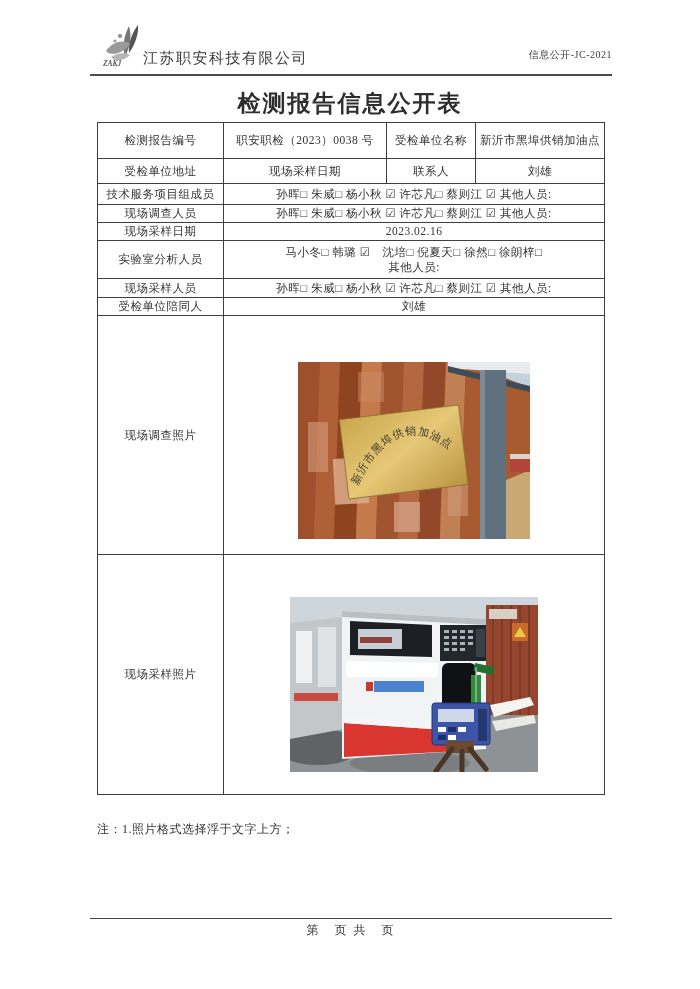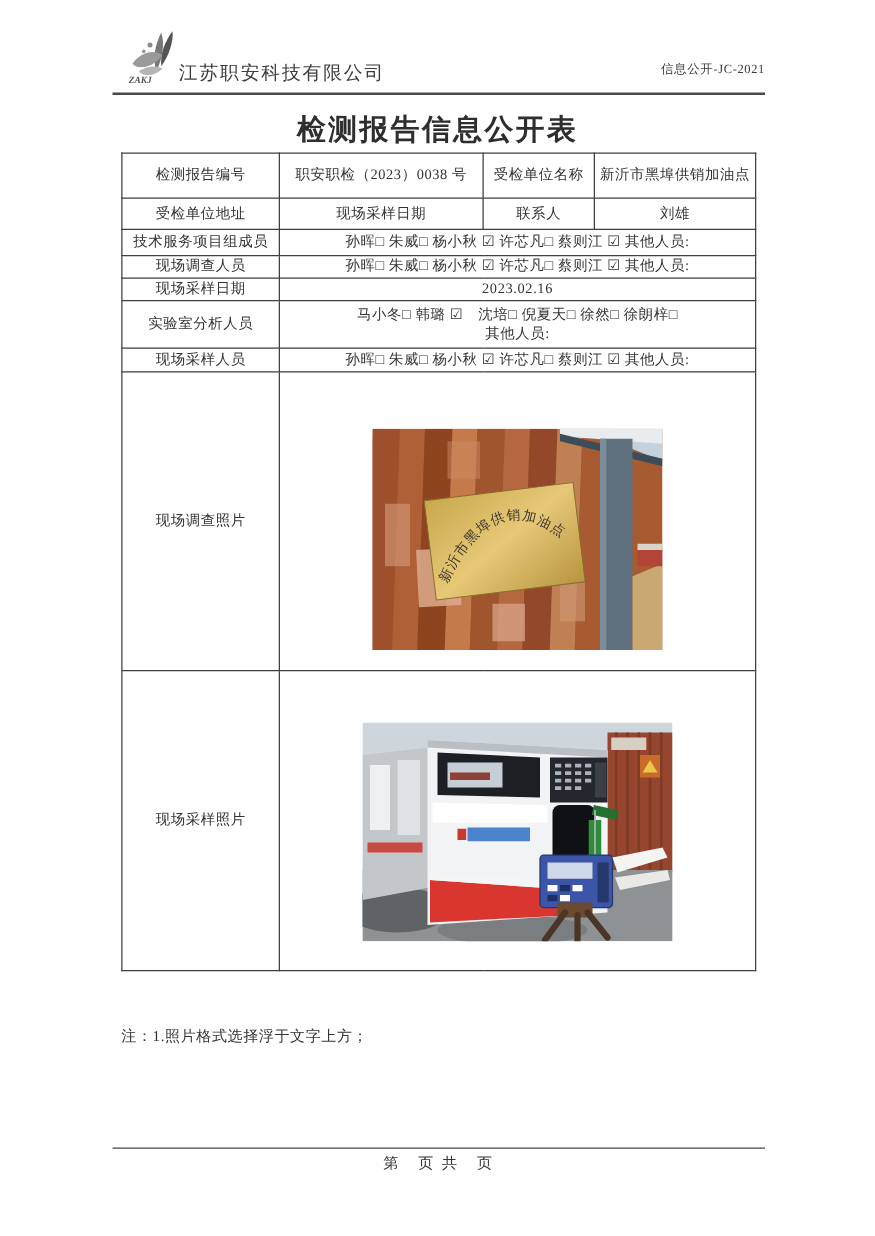--- a/index.html
+++ b/index.html
@@ -130,20 +130,24 @@
         <div>马小冬□ 韩璐 ☑　沈培□ 倪夏天□ 徐然□ 徐朗梓□</div>
         <div>其他人员:</div>
       </td>
     </tr>
 
     <tr style="height:19px">
       <td class="lbl">现场采样人员</td>
       <td class="chk" colspan="3">孙晖□ 朱威□ 杨小秋 ☑ 许芯凡□ 蔡则江 ☑ 其他人员:</td>
     </tr>
 
+    <tr style="height:18px">
+      <td class="lbl">受检单位陪同人</td>
+      <td colspan="3">刘雄</td>
+    </tr>
 
     <tr style="height:239px">
       <td class="lbl">现场调查照片</td>
       <td class="photo-cell" colspan="3">
         <div class="ph-wrap1">
           <svg width="232" height="177" viewBox="0 0 232 177">
             <defs>
               <linearGradient id="gold" x1="0" y1="0" x2="1" y2="1">
                 <stop offset="0" stop-color="#c9a84c"></stop>
                     <stop offset="0.5" stop-color="#e6c877"></stop>

